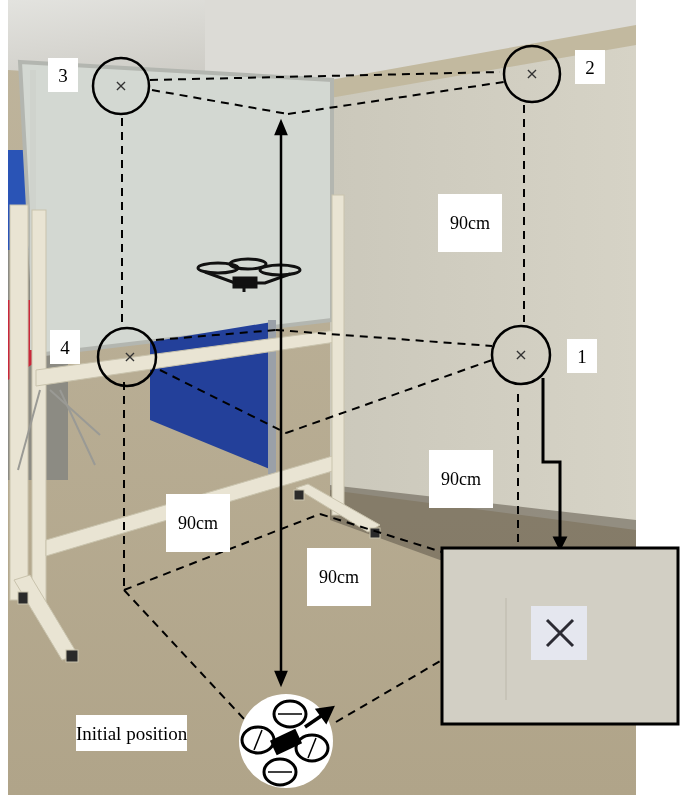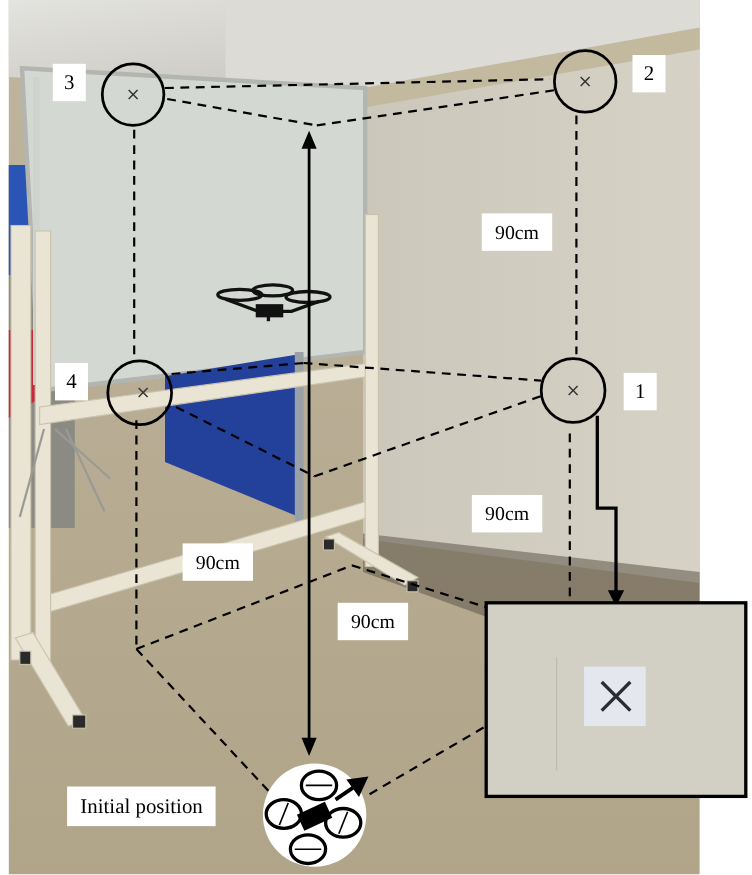--- a/index.html
+++ b/index.html
@@ -1,21 +1,21 @@
 <!DOCTYPE html>
 <html><head>
 <meta charset="utf-8">
 <style>
   html, body { margin: 0; padding: 0; background: #ffffff; }
   body { width: 684px; height: 795px; position: relative; overflow: hidden; font-family: "Liberation Serif", serif; }
   #scene { position: absolute; left: 0; top: 0; width: 684px; height: 795px; }
   .label-box { position: absolute; background: #ffffff; color: #000; font-family: "Liberation Serif", serif; font-size: 18px; line-height: 1; display: flex; align-items: center; justify-content: center; }
   .num-box { width: 30px; height: 34px; font-size: 19px; }
-  .dist-box { height: 34px; padding: 0 12px; font-size: 18px; }
-  .init-box { height: 36px; padding: 0 12px; font-size: 19px; }
+  .dist-box { height: 34px; padding: 12px 12px; font-size: 18px; }
+  .init-box { height: 36px; padding: 0 0; font-size: 19px; margin-left: 15px; }
 </style>
 </head>
 <body>
 
 <svg id="scene" viewBox="0 0 684 795" xmlns="http://www.w3.org/2000/svg">
   <defs>
     <linearGradient id="wallGrad" x1="0" y1="0" x2="1" y2="0">
       <stop offset="0" stop-color="#cbc8bb"></stop>
       <stop offset="1" stop-color="#d6d3c6"></stop>
     </linearGradient>

